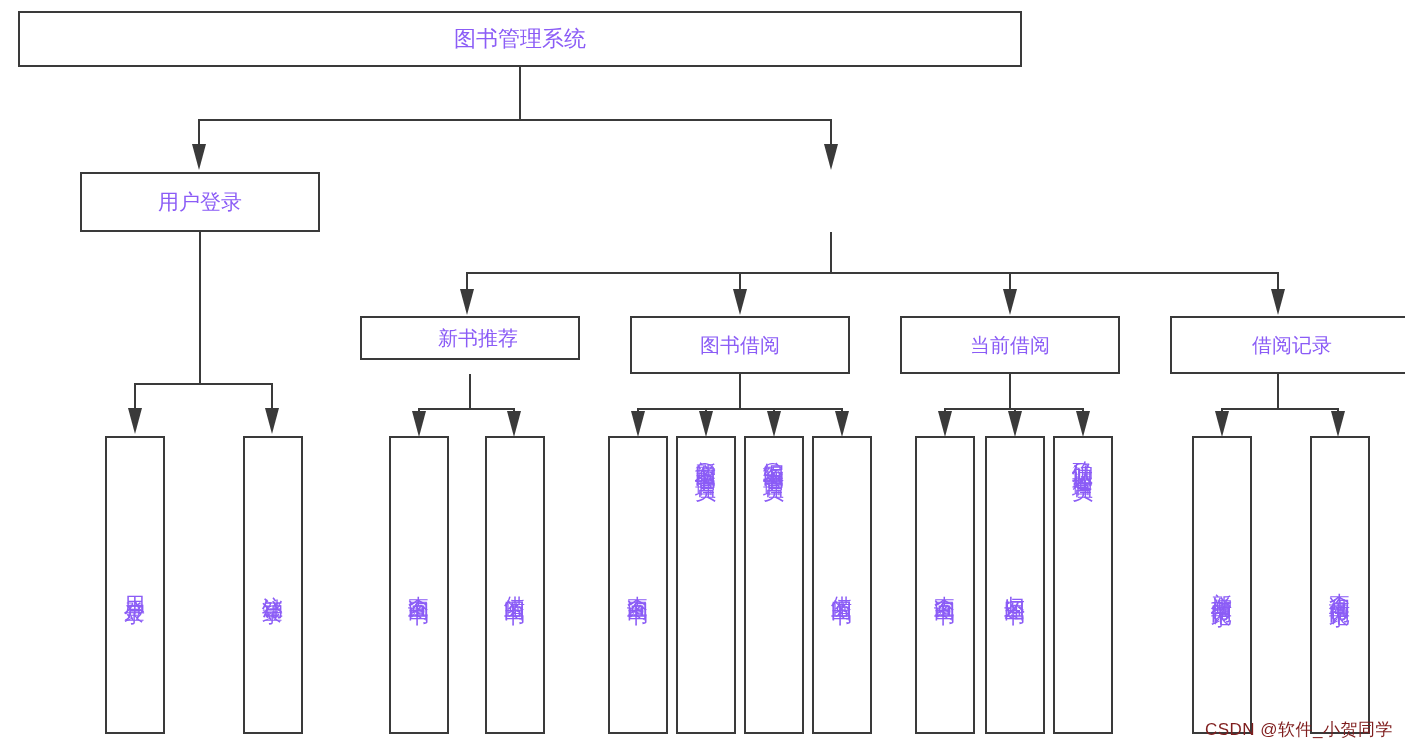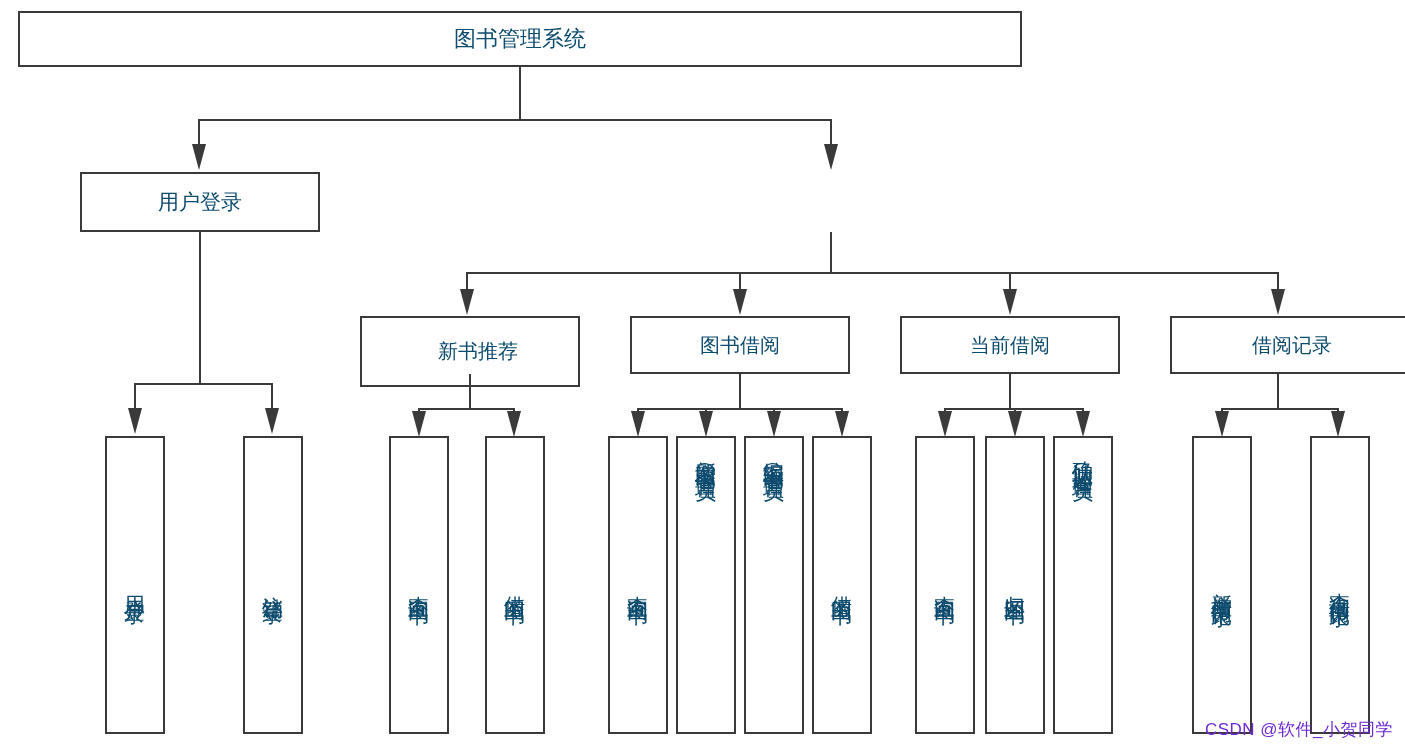--- a/index.html
+++ b/index.html
@@ -19,21 +19,21 @@
   }
   
   .node {
     position: absolute;
     box-sizing: border-box;
     background: #ffffff;
     border: 2px solid #3a3a3a;
     display: flex;
     align-items: center;
     justify-content: center;
-    color: #0c4a6e;
+    color: #8b5cf6;
   }
   .node.root {
     font-size: 22px;
   }
   .node.level1 {
     font-size: 21px;
   }
   .node.level2 {
     font-size: 20px;
   }
@@ -69,21 +69,21 @@
     border-left: 7px solid transparent;
     border-right: 7px solid transparent;
     border-top: 26px solid #3a3a3a;
   }
   
   #watermark {
     position: absolute;
     right: 12px;
     bottom: 6px;
     font-size: 17px;
-    color: #6d28d9;
+    color: #7f1d1d;
     white-space: nowrap;
     letter-spacing: 0.5px;
   }
 </style>
 </head>
 <body>
 
 <div id="canvas">
 
   <div class="node root" style="left:18px; top:11px; width:1004px; height:56px;">
@@ -112,21 +112,21 @@
   <div class="conn hline" style="left:466px; top:272px; width:812px; height:2px;"></div>
   <div class="conn vline" style="left:466px; top:272px; width:2px; height:19px;"></div>
   <div class="arrow" style="left:460px; top:289px;"></div>
   <div class="conn vline" style="left:739px; top:272px; width:2px; height:19px;"></div>
   <div class="arrow" style="left:733px; top:289px;"></div>
   <div class="conn vline" style="left:1009px; top:272px; width:2px; height:19px;"></div>
   <div class="arrow" style="left:1003px; top:289px;"></div>
   <div class="conn vline" style="left:1277px; top:272px; width:2px; height:19px;"></div>
   <div class="arrow" style="left:1271px; top:289px;"></div>
 
-  <div class="node level2" style="left:360px; top:316px; width:220px; height:71px;padding-left:16px;">
+  <div class="node level2" style="left:360px; top:316px; width:220px; height:44px;padding-left:16px;">
     <span class="label">新书推荐</span>
   </div>
   <div class="node level2" style="left:900px; top:316px; width:220px; height:58px;">
     <span class="label">当前借阅</span>
   </div>
   <div class="node level2" style="left:630px; top:316px; width:220px; height:58px;">
     <span class="label">图书借阅</span>
   </div>
   <div class="node level2" style="left:1170px; top:316px; width:244px; height:58px;">
     <span class="label">借阅记录</span>

